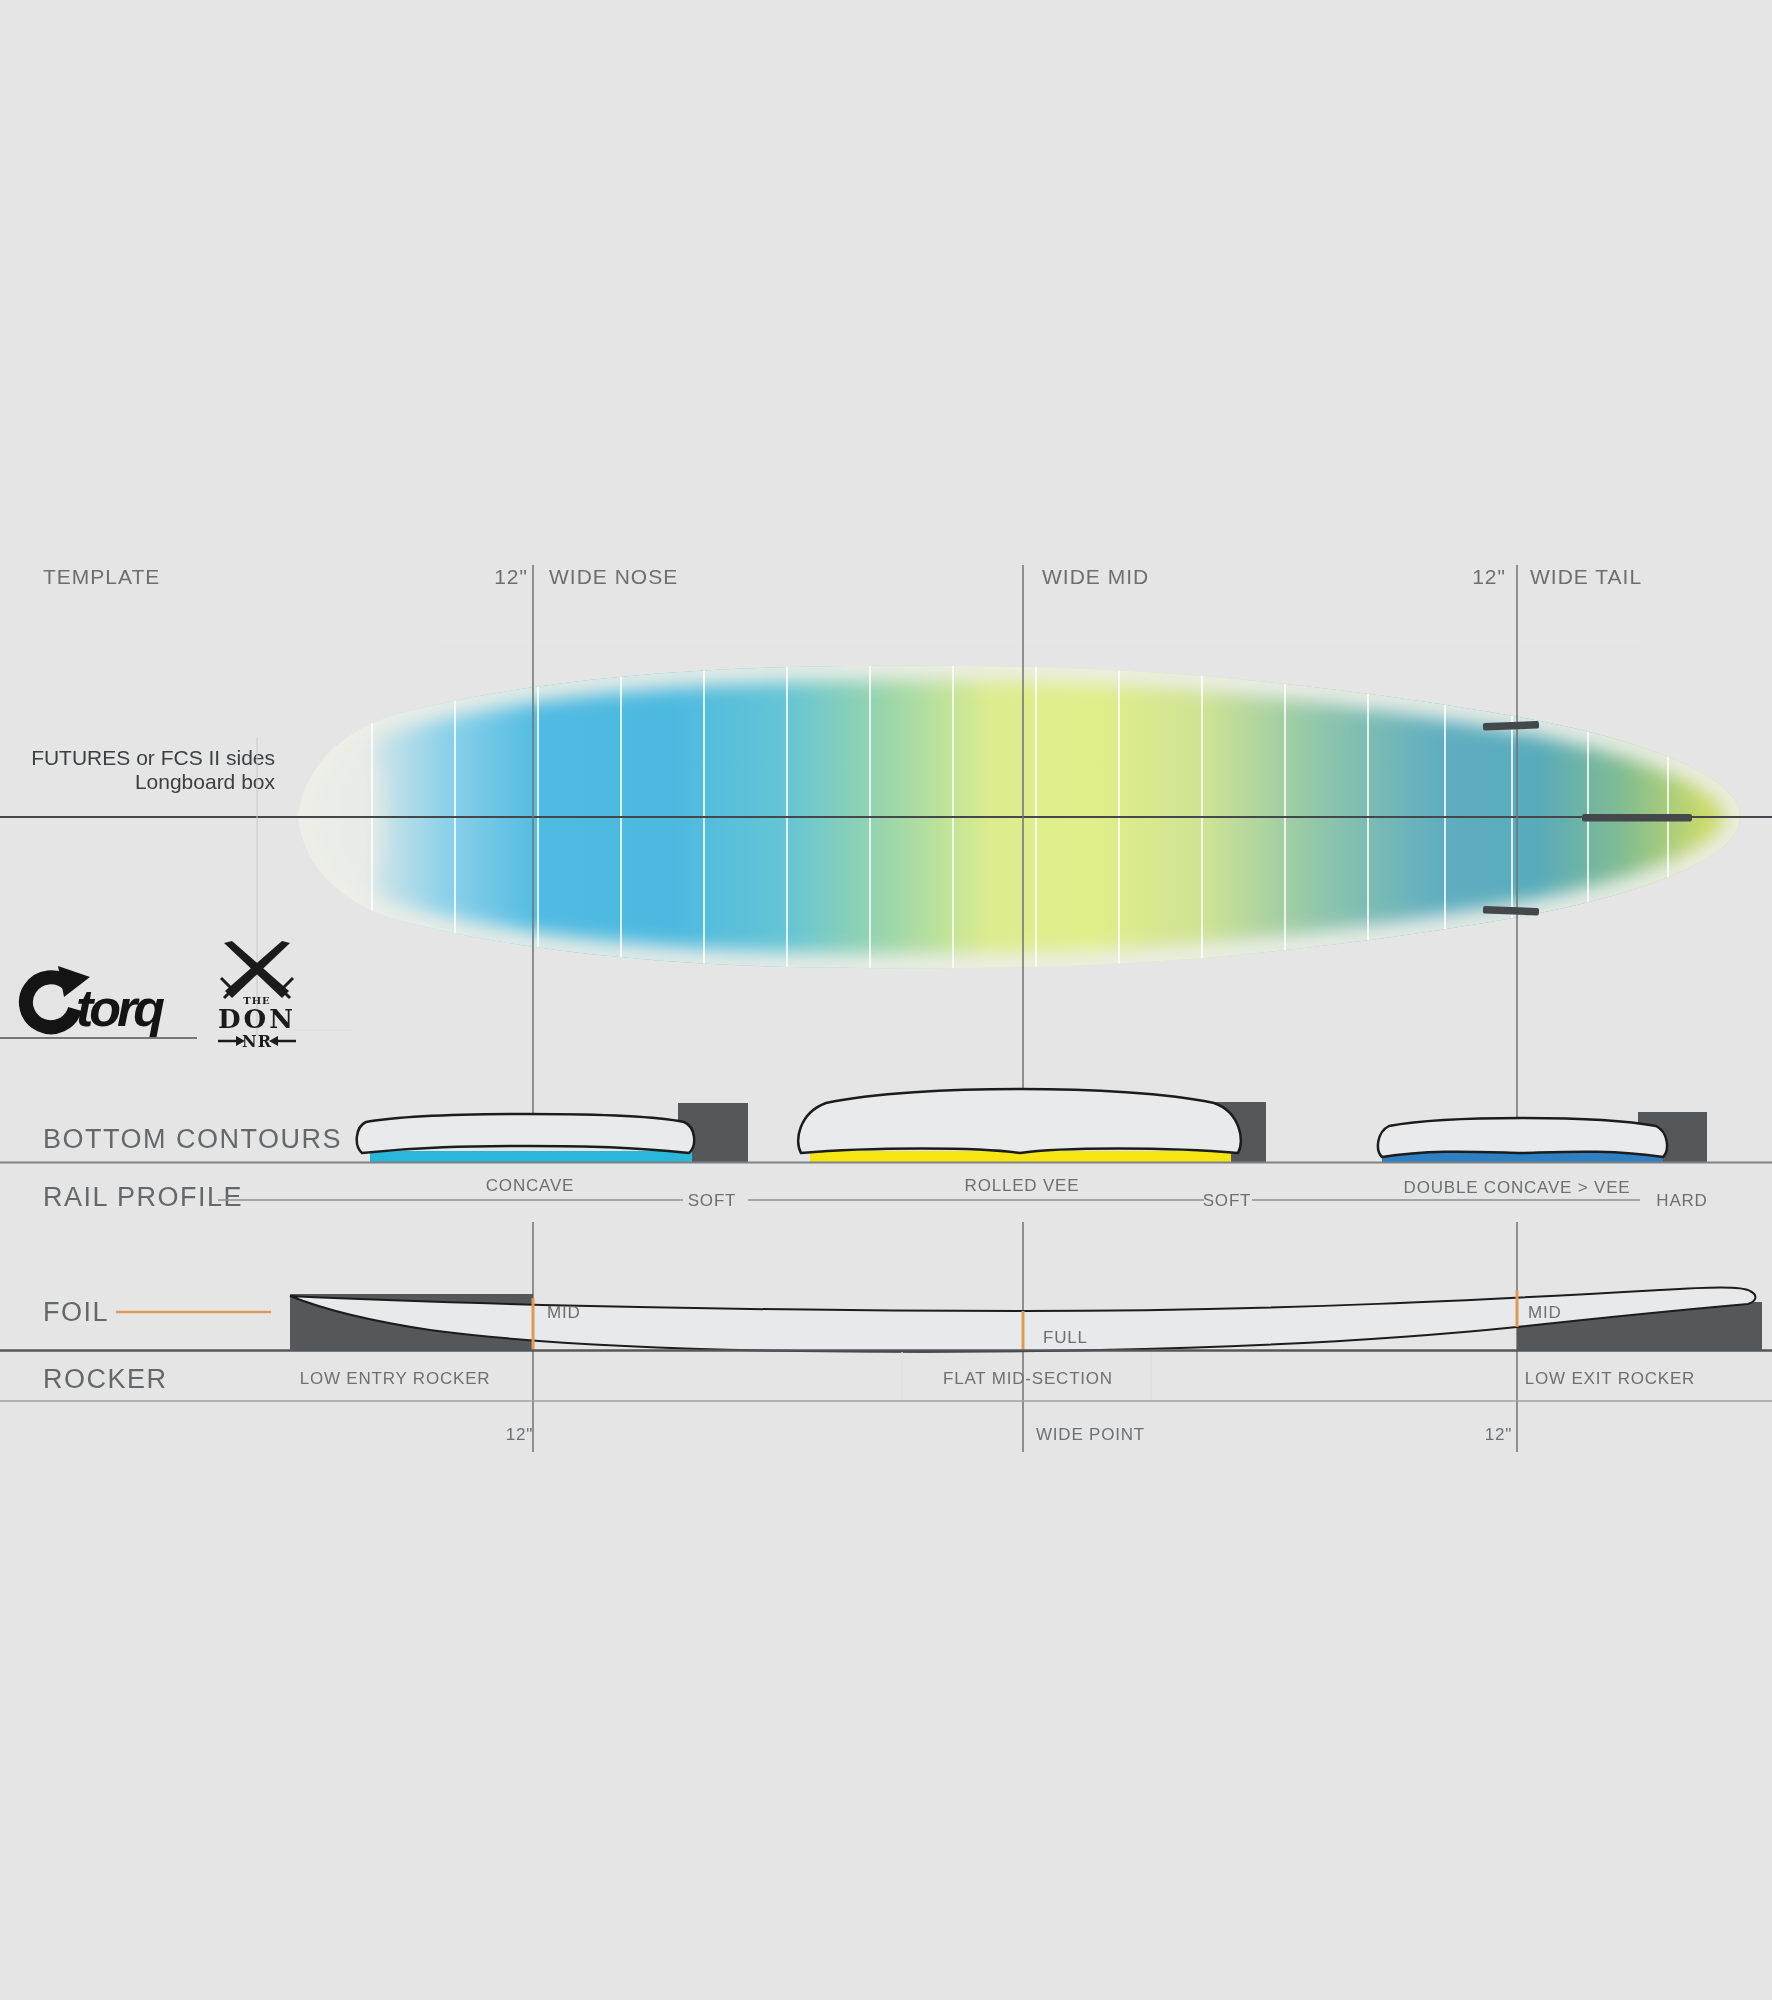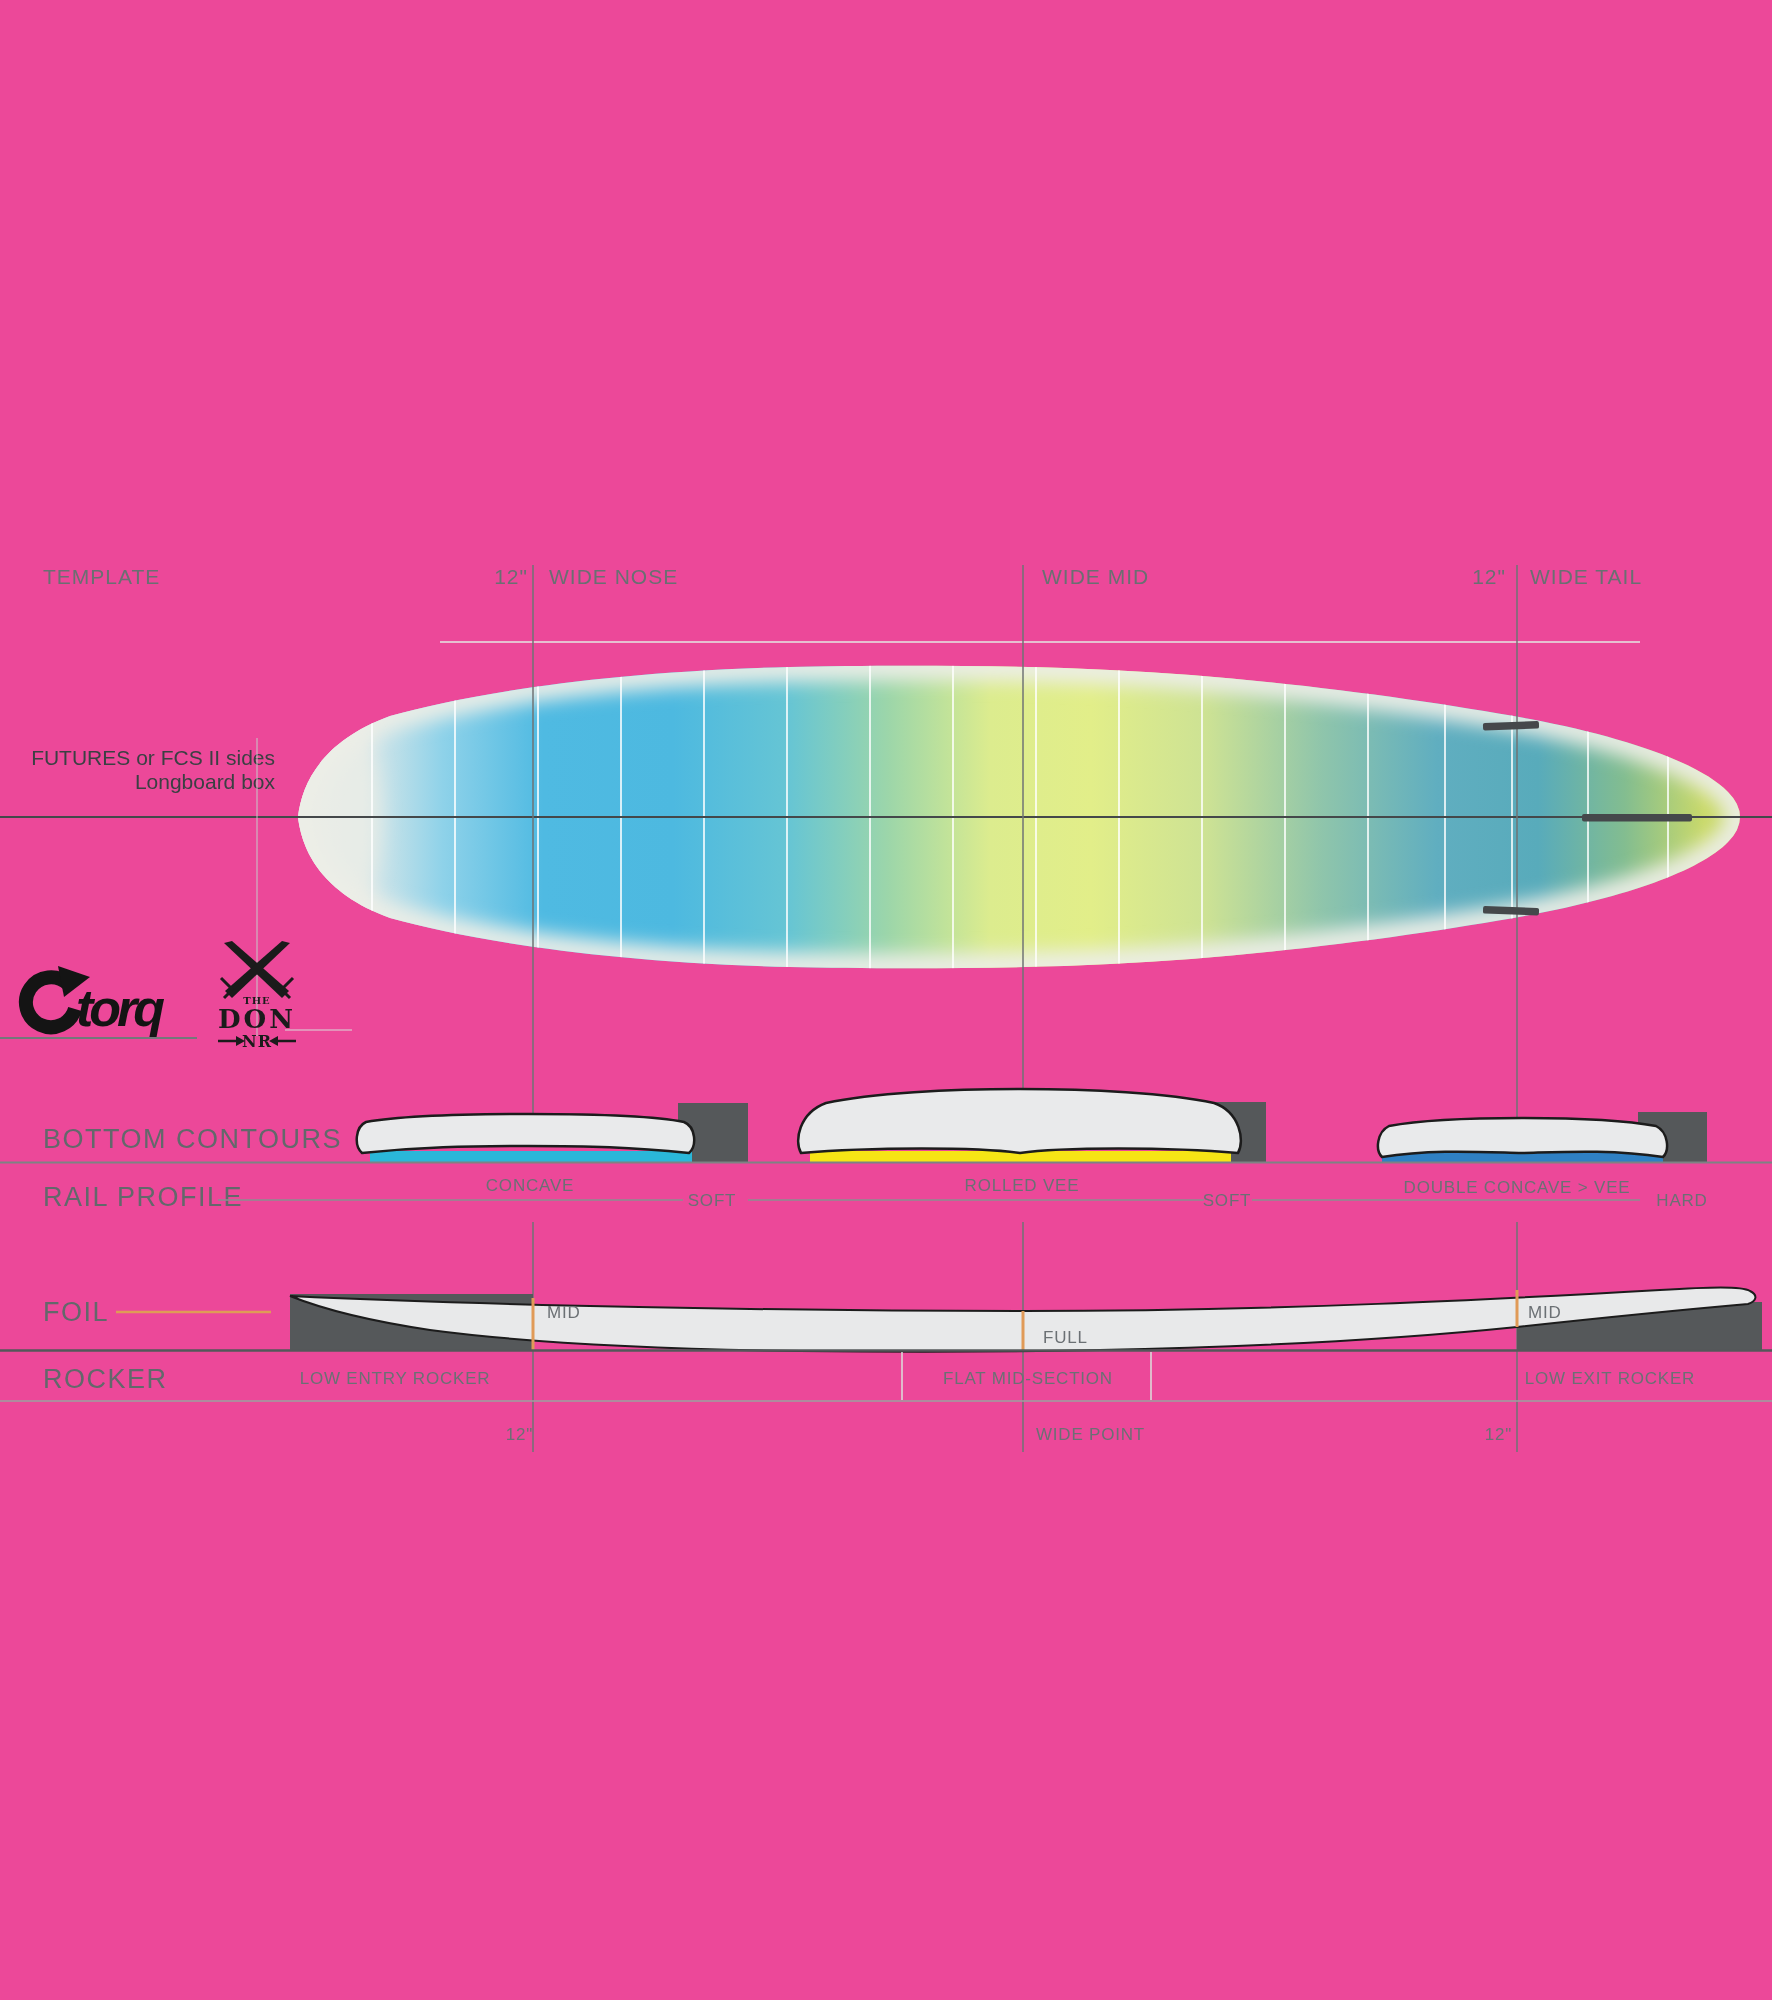--- a/index.html
+++ b/index.html
@@ -1,16 +1,16 @@
 <!DOCTYPE html>
 <html><head>
 <meta charset="utf-8">
 <style>
   html,body{margin:0;padding:0;background:#ffffff;}
-  .stage{position:relative;width:1772px;height:2000px;background:#ec4899;overflow:hidden;}
+  .stage{position:relative;width:1772px;height:2000px;background:#e5e5e5;overflow:hidden;}
   svg{display:block;}
   text{font-family:"Liberation Sans", sans-serif;}
   .t-row{fill:#6a6f72;font-size:21px;letter-spacing:1px;}
   .t-section{fill:#63686b;font-size:27px;letter-spacing:1.5px;}
   .t-small{fill:#6b7074;font-size:17px;letter-spacing:0.8px;}
   .t-note{fill:#3b4043;font-size:21px;}
   .t-don{fill:#1b1b1b;font-family:"DejaVu Serif", serif;font-weight:bold;}
 </style>
 </head>
 <body>

